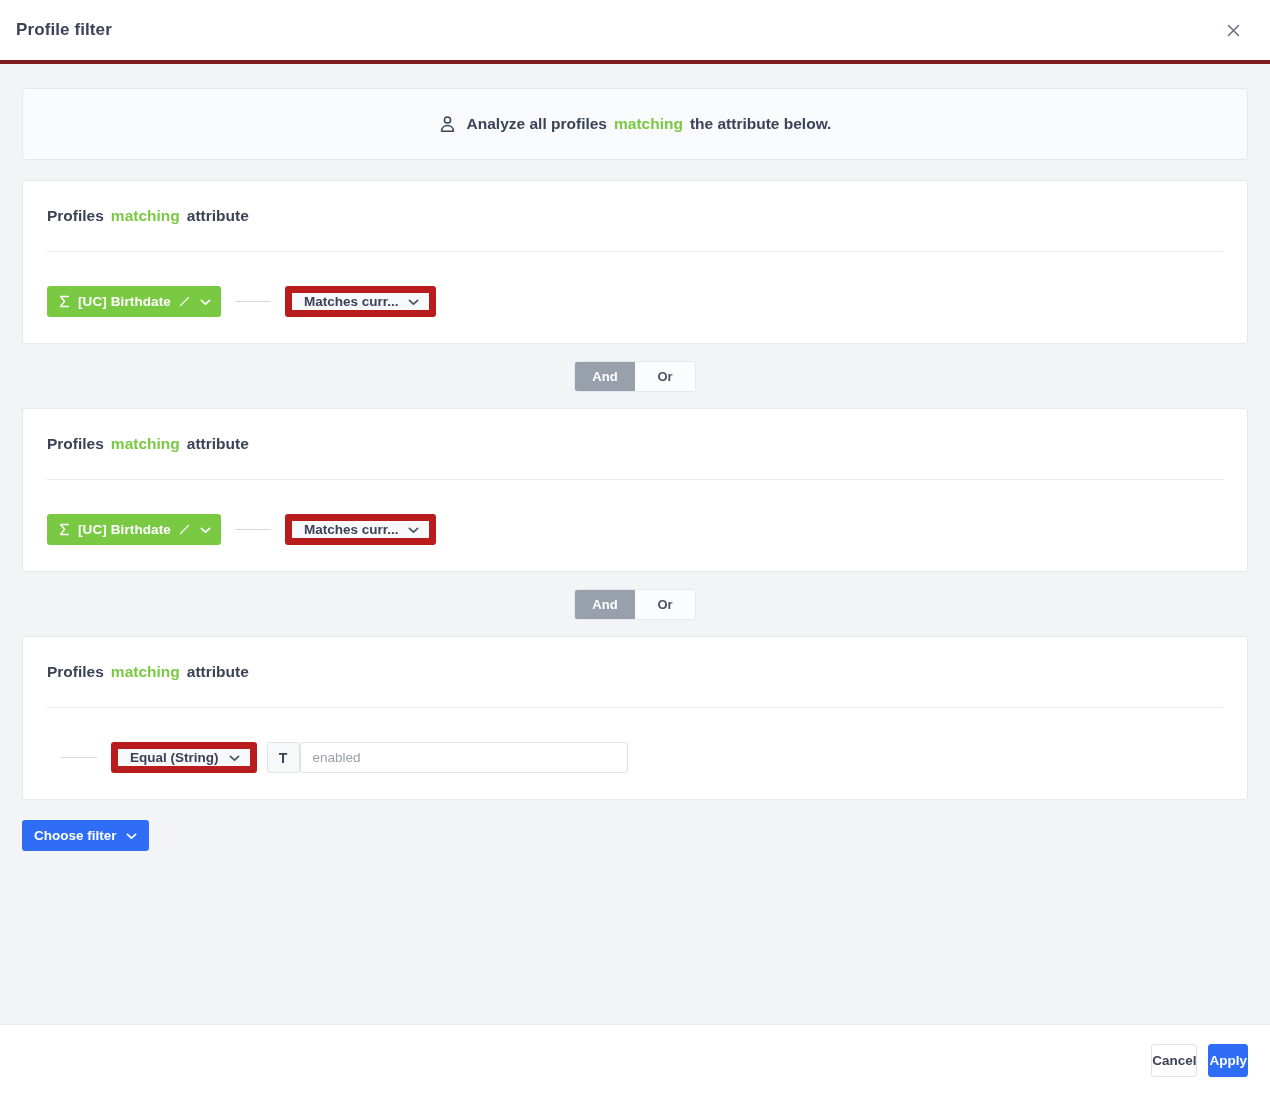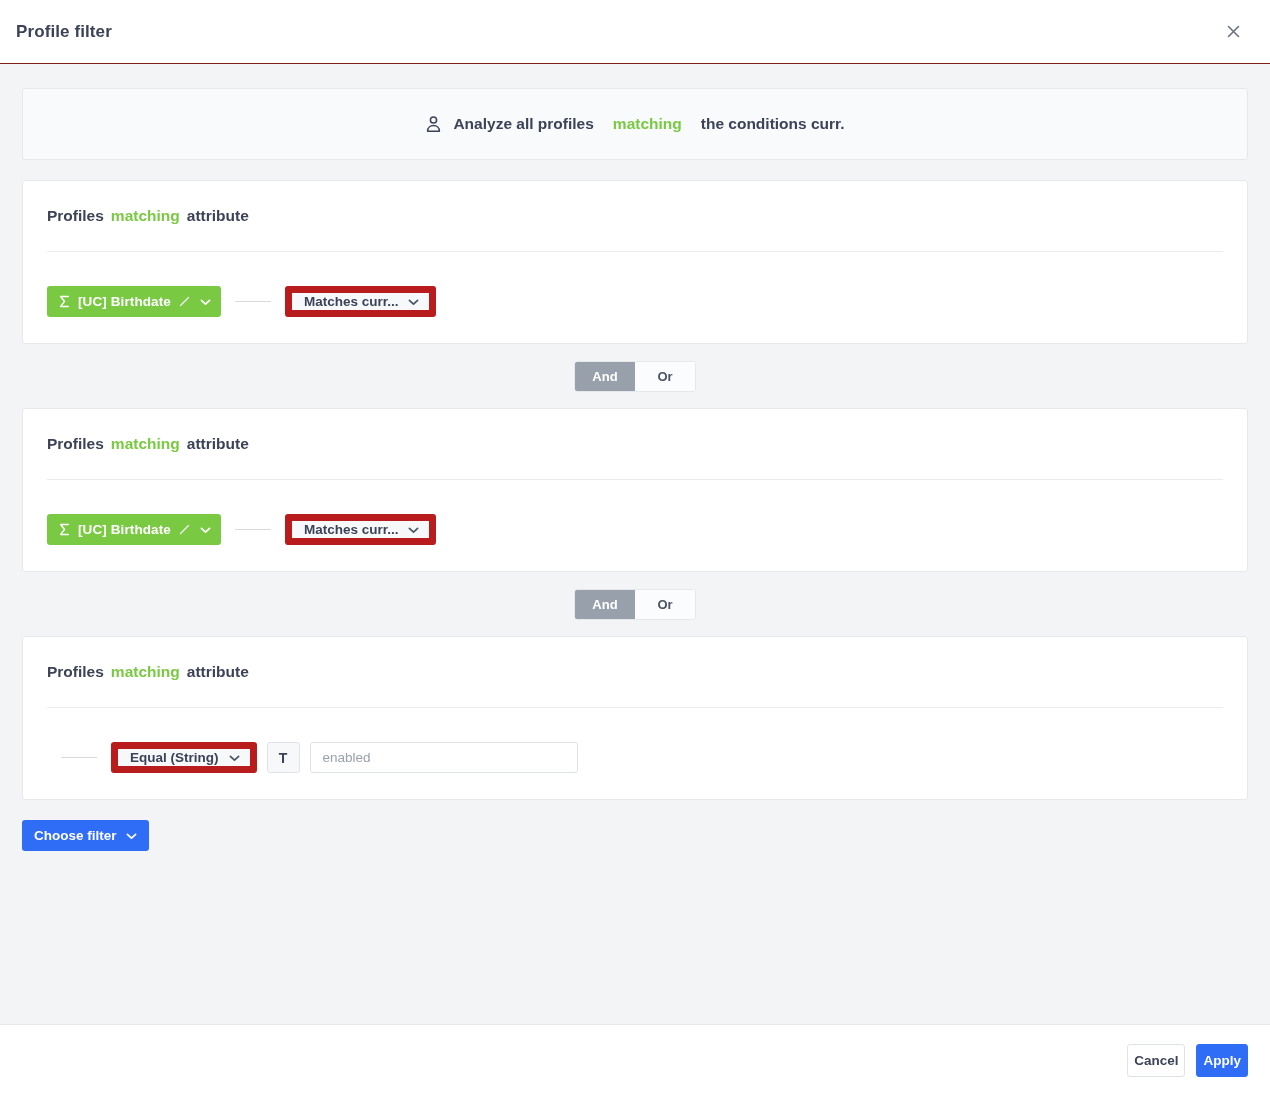--- a/index.html
+++ b/index.html
@@ -22,21 +22,21 @@
     display: flex;
     flex-direction: column;
     background: #ffffff;
   }
 
   
   .modal-header {
     height: 64px;
     min-height: 64px;
     background: #ffffff;
-    border-bottom: 1px solid #7f1d1d;
+    border-bottom: 4px solid #7f1d1d;
     display: flex;
     align-items: center;
     justify-content: space-between;
     padding: 0 22px 0 16px;
   }
   .modal-title {
     font-size: 17px;
     font-weight: 600;
     color: #3c4257;
     letter-spacing: 0.1px;
@@ -70,21 +70,21 @@
     justify-content: center;
     gap: 11px;
     margin-bottom: 20px;
   }
   .banner-text {
     font-size: 15.5px;
     font-weight: 600;
     color: #3c4257;
     display: flex;
     align-items: center;
-    gap: 19px;
+    gap: 7px;
   }
   .green { color: #7ac943; }
   .person-icon { color: #3c4257; display: flex; align-items: center; }
 
   
   .card {
     background: #ffffff;
     border: 1px solid #e6e8ec;
     border-radius: 3px;
     padding: 26px 24px 26px 24px;
@@ -178,29 +178,29 @@
     justify-content: center;
     font-size: 14px;
     font-weight: 600;
     color: #3c4257;
     cursor: pointer;
     margin-left: 10px;
   }
 
   .value-input {
     height: 31px;
-    width: 268px;
+    width: 328px;
     background: #ffffff;
     border: 1px solid #dfe3e8;
     border-radius: 3px;
     padding: 0 12px;
     font-size: 13.5px;
     font-family: "Liberation Sans", sans-serif;
     color: #3c4257;
-    margin-left: 10px;
+    margin-left: 0;
     outline: none;
   }
   .value-input::placeholder { color: #9aa1ab; }
 
   
   .andor-wrap {
     display: flex;
     justify-content: center;
     padding: 17px 0 16px 0;
   }
@@ -259,21 +259,21 @@
   }
   .btn {
     height: 33px;
     border-radius: 3px;
     display: inline-flex;
     align-items: center;
     justify-content: center;
     font-size: 13.5px;
     font-weight: 600;
     cursor: pointer;
-    padding: 0 6px;
+    padding: 0 0;
   }
   .btn-secondary {
     background: #ffffff;
     border: 1px solid #dfe3e8;
     color: #3c4257;
   }
   .btn-primary {
     background: #2f6df6;
     border: 1px solid #2f6df6;
     color: #ffffff;
@@ -298,21 +298,21 @@
     <div class="info-banner">
       <span class="person-icon">
         <svg width="17" height="18" viewBox="0 0 17 18" fill="none" aria-hidden="true">
           <circle cx="8.5" cy="5" r="3.1" stroke="#3c4257" stroke-width="1.5"></circle>
           <path d="M2.6 16.2 C2.6 12.6 5.2 10.6 8.5 10.6 C11.8 10.6 14.4 12.6 14.4 16.2 Z" stroke="#3c4257" stroke-width="1.5" stroke-linejoin="round"></path>
         </svg>
       </span>
       <span class="banner-text">
         <span>Analyze all profiles</span>
         <span class="green">matching</span>
-        <span>the conditions curr.</span>
+        <span>the attribute below.</span>
       </span>
     </div>
 
     <div class="card">
       <div class="card-title">
         <span>Profiles</span>
         <span class="green">matching</span>
         <span>attribute</span>
       </div>
       <div class="card-divider"></div>

